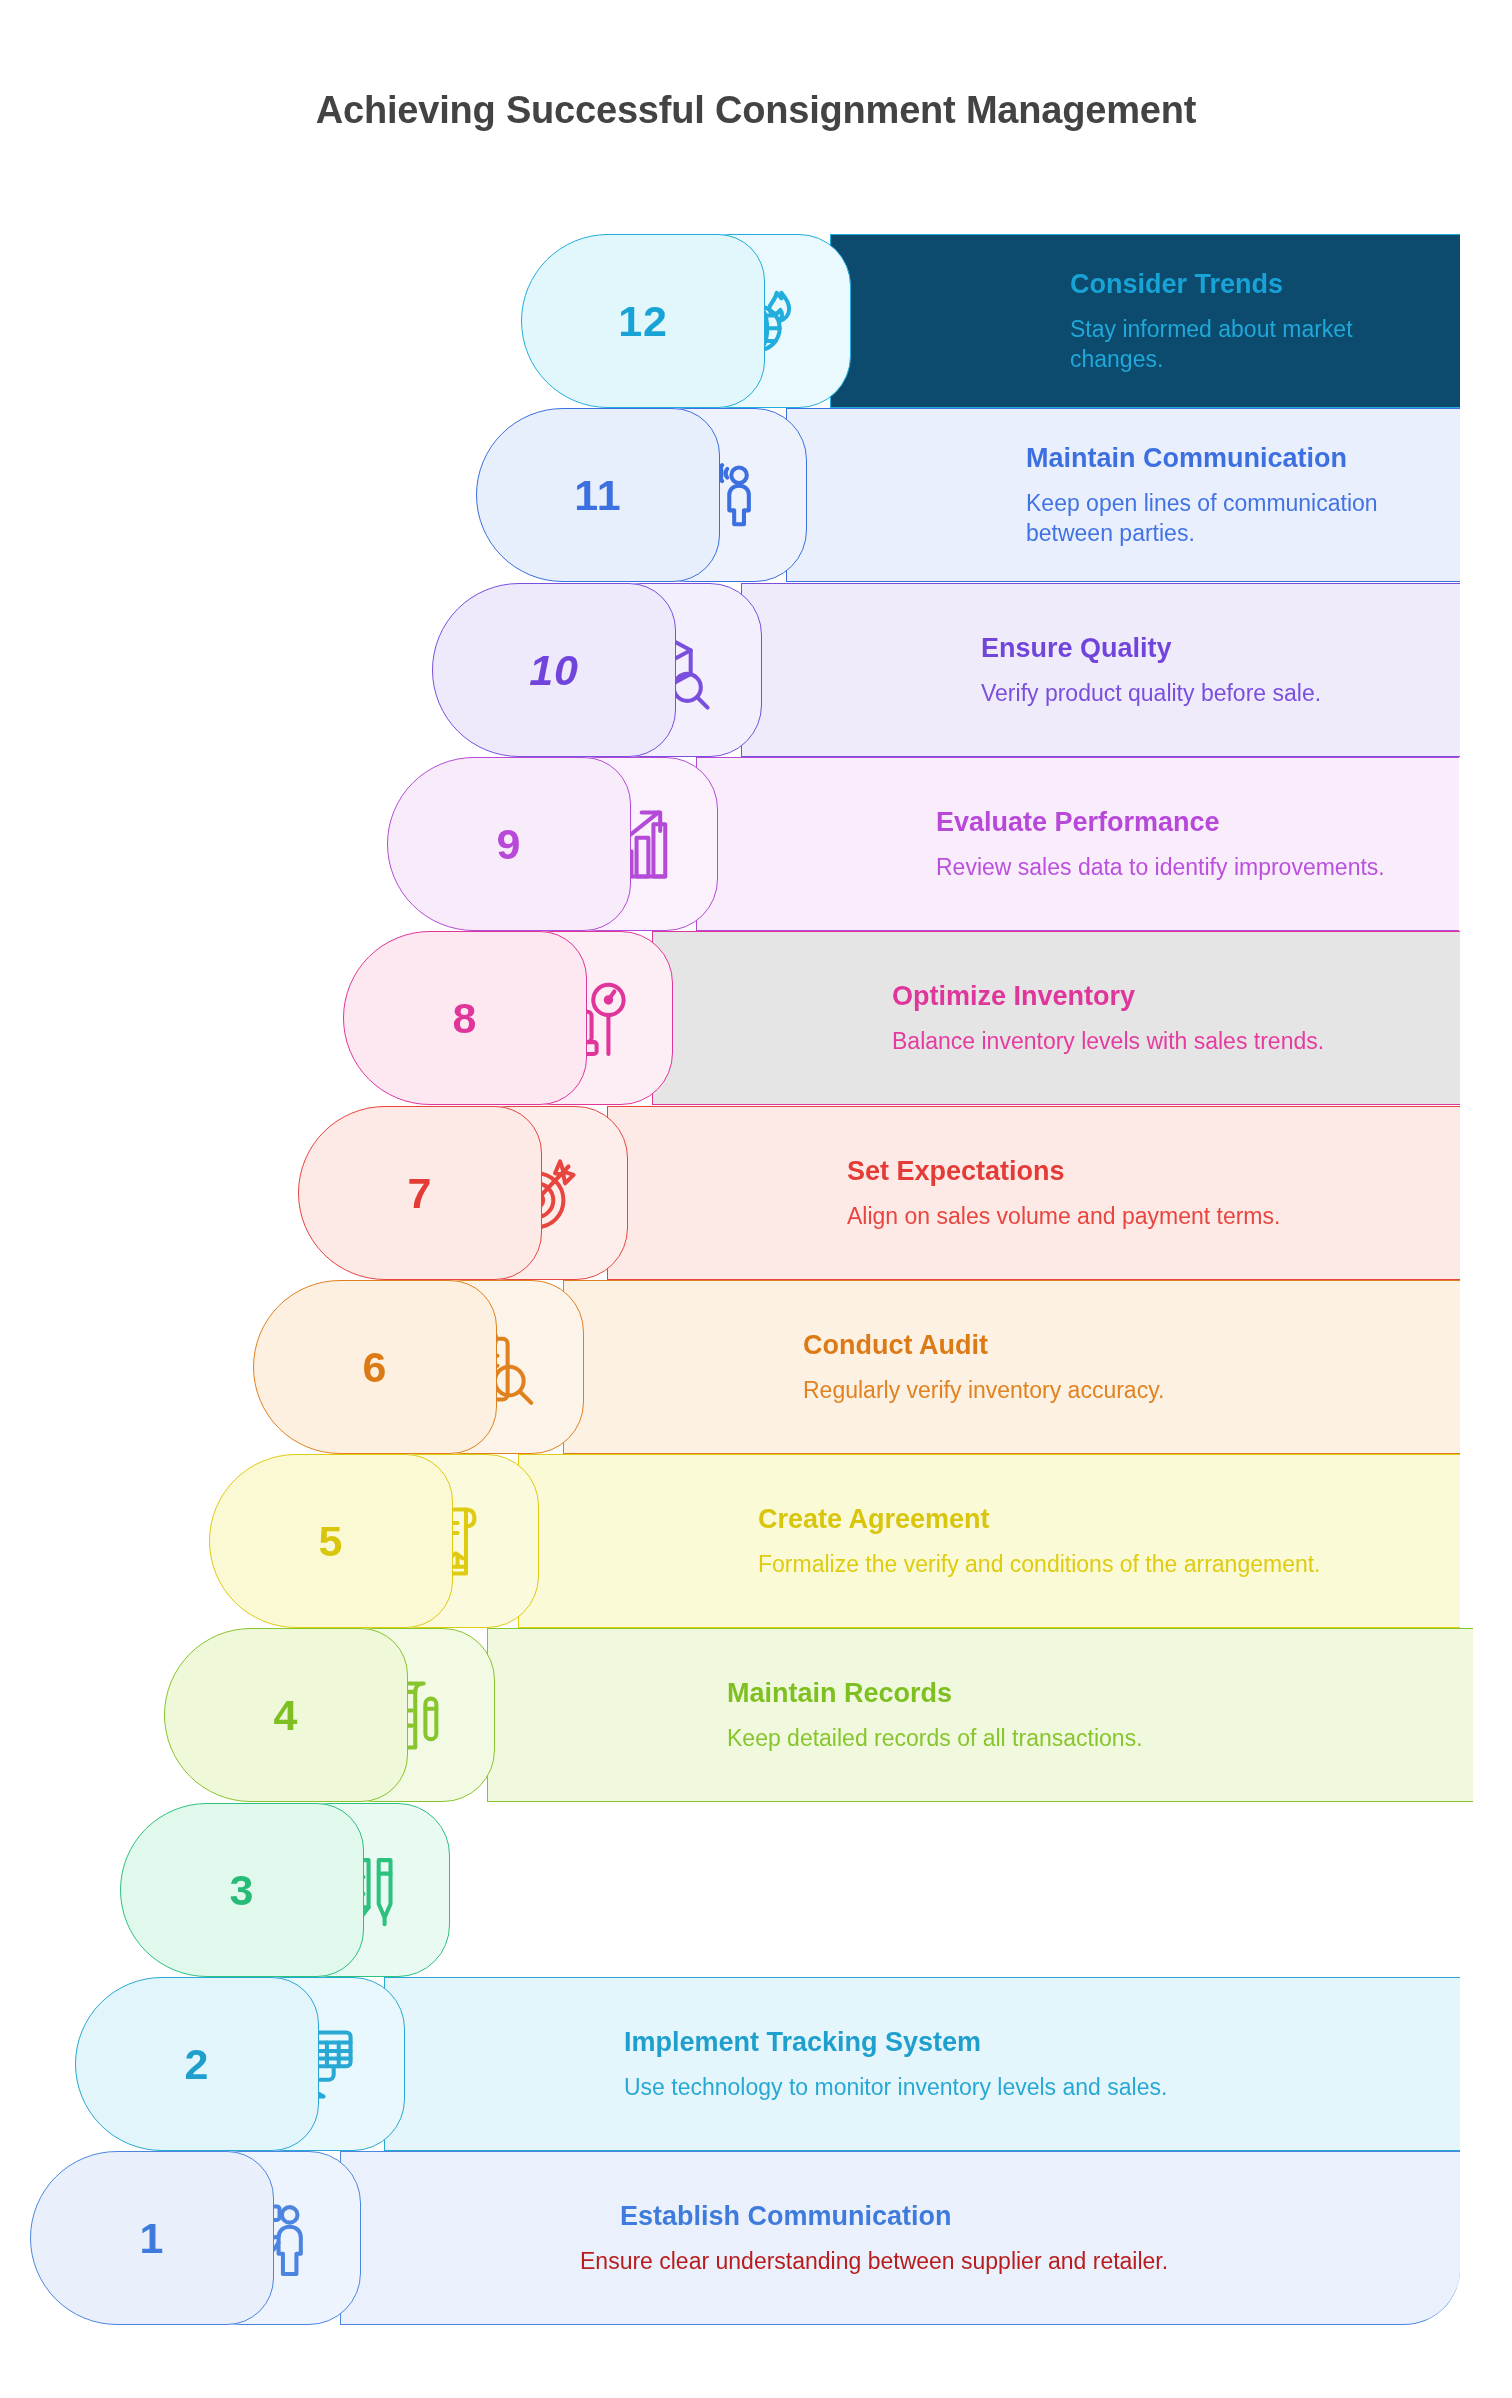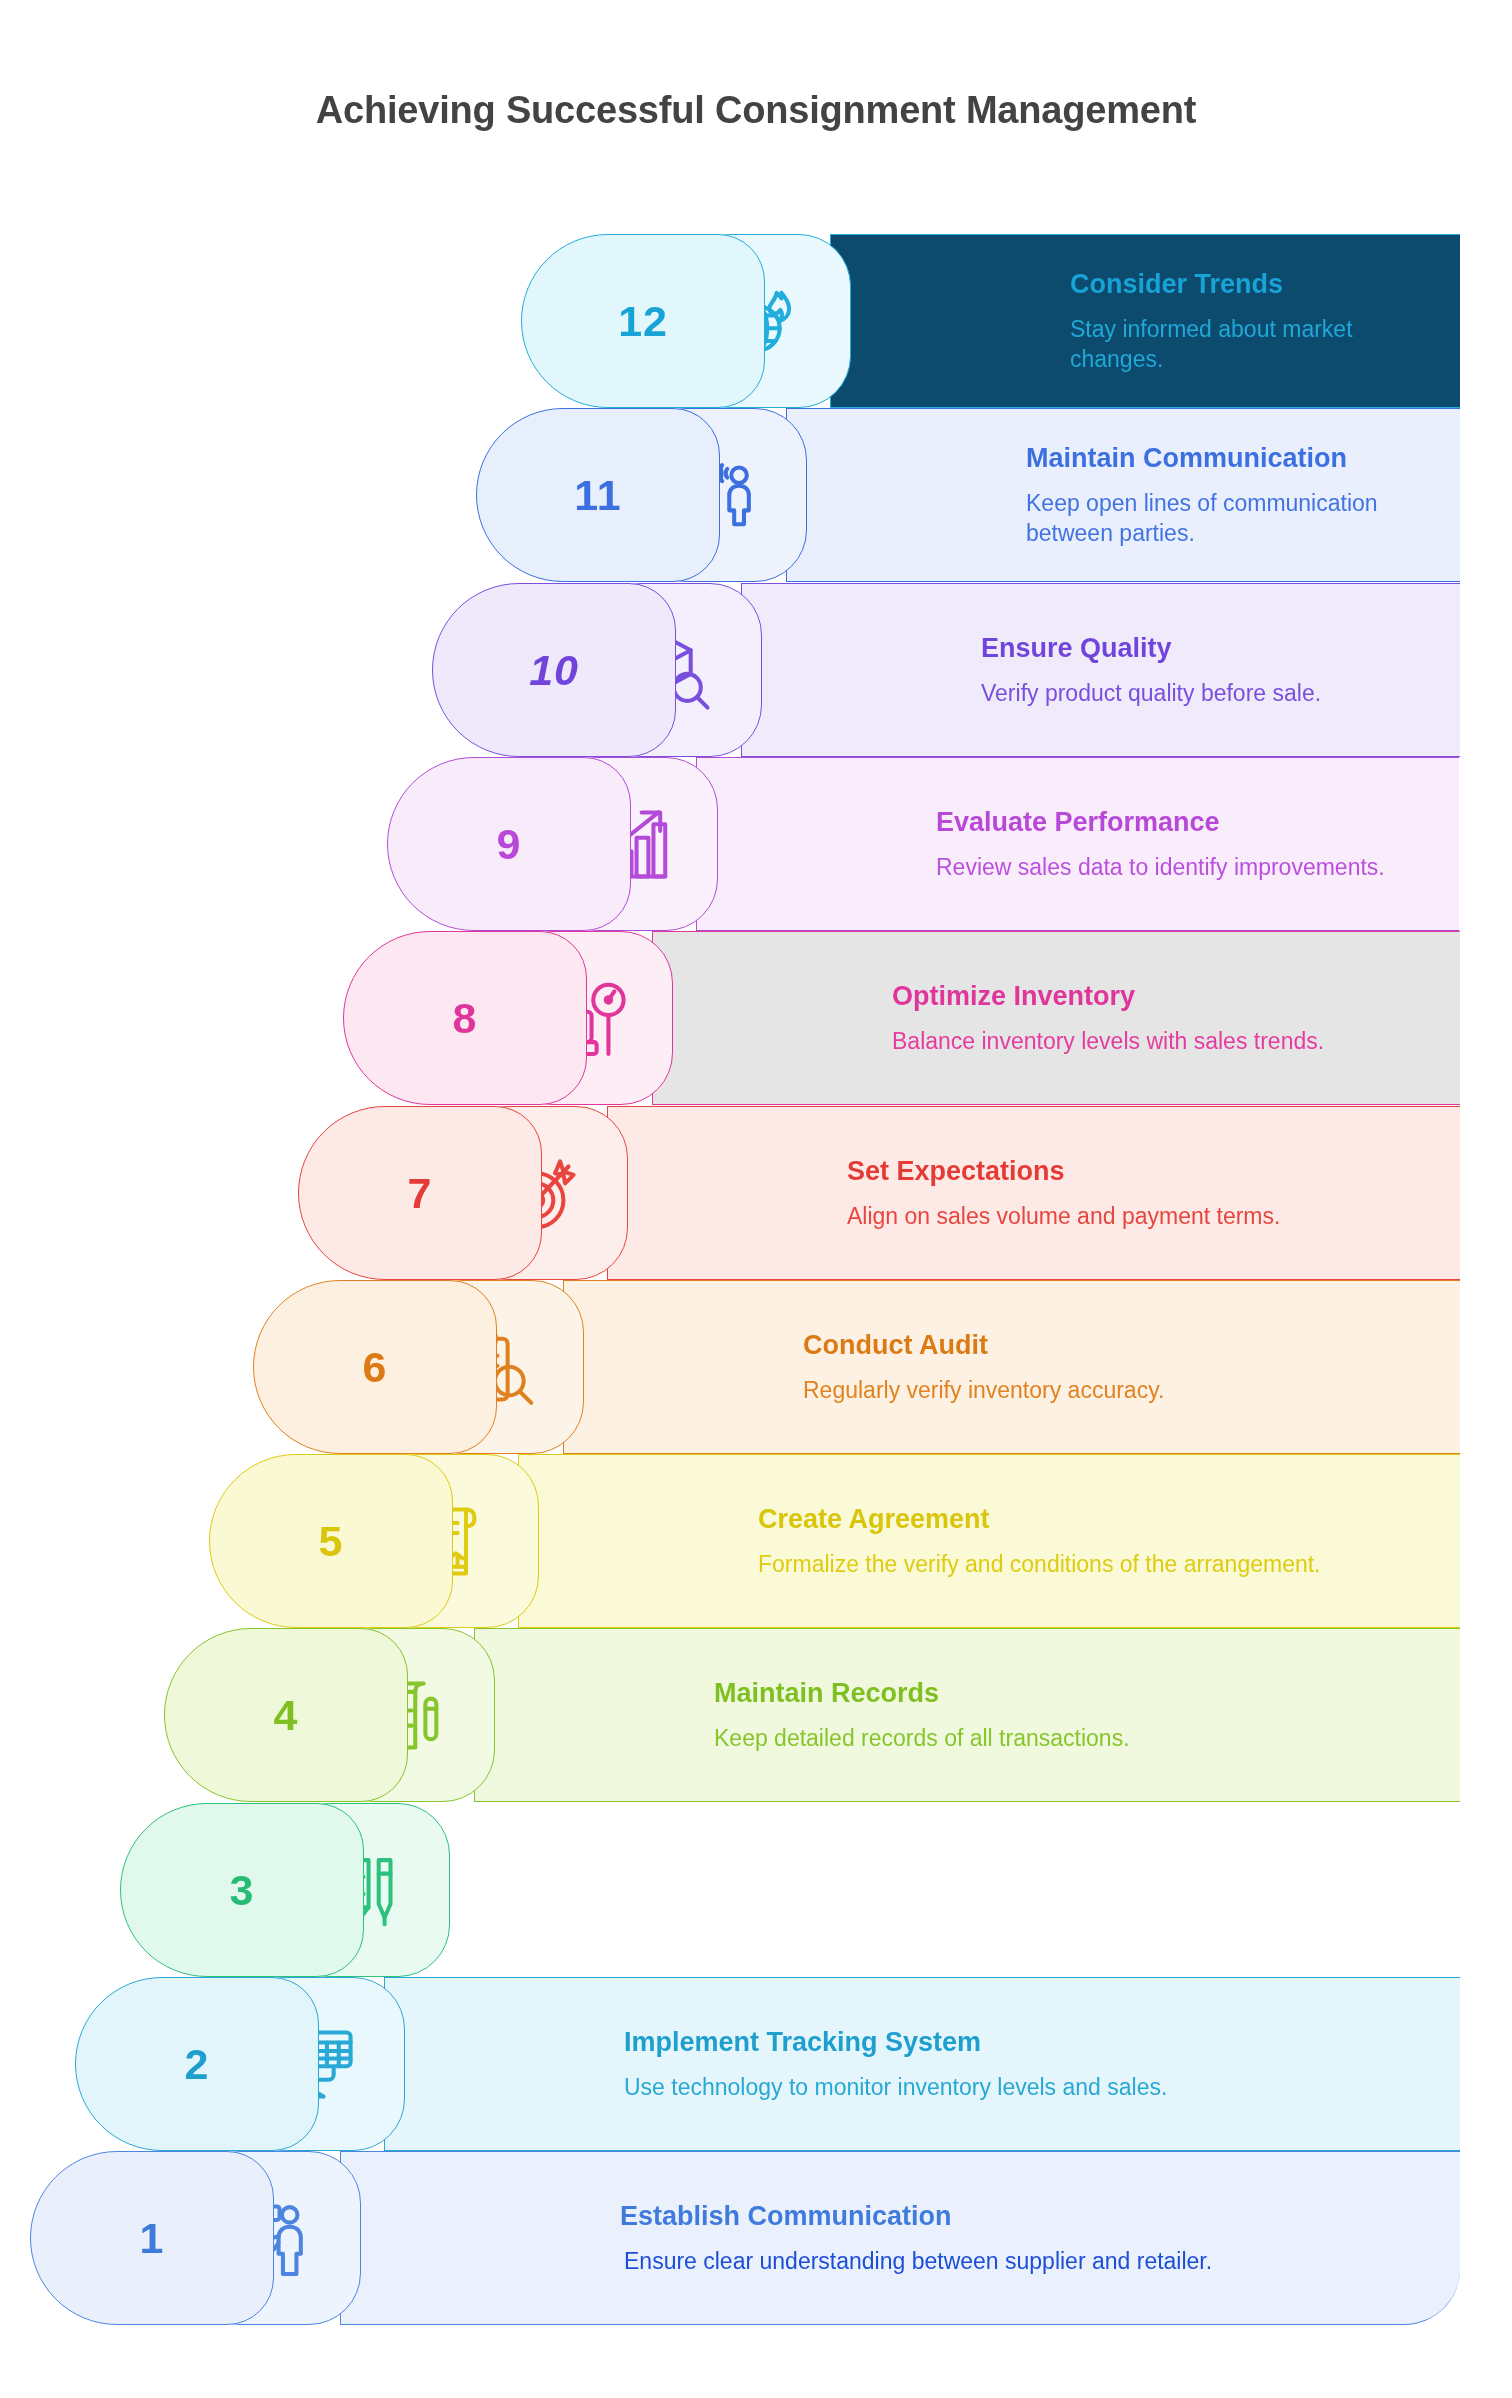--- a/index.html
+++ b/index.html
@@ -371,21 +371,21 @@
         </svg>
     </div>
 
     <div class="num-cell" style="left:209px;
                 background:#FAF9D3; border-color:#DECB12;
                 border-radius:87px 47px 47px 87px;">
       <span class="num-text" style="color:#D8C50C;">5</span>
     </div>
   </div>
     <div class="step-row" style="top: 1628px; left: 0px; width: 1512px; z-index: 90;">
-    <div class="panel" style="left:474px; width:986px;
+    <div class="panel" style="left:487px; width:986px;
                 background:#F0F9DD; border-color:#87C52C;
                 border-radius:0;">
       <div class="panel-inner">
         <div class="step-title" style="color:#7EBF21;">Maintain Records</div>
         <div class="step-desc" style="color:#87C52C;">Keep detailed records of all transactions.</div>
       </div>
     </div>
 
     <div class="icon-cell" style="left:322px;
                 background:#F2FAE3; border-color:#87C52C;
@@ -468,21 +468,21 @@
                 border-radius:87px 47px 47px 87px;">
       <span class="num-text" style="color:#1F9FCD;">2</span>
     </div>
   </div>
     <div class="step-row" style="top: 2151px; left: 0px; width: 1512px; z-index: 120;">
     <div class="panel" style="left:340px; width:1120px;
                 background:#EAF1FC; border-color:#4C85E0;
                 border-radius:0 0 56px 0;">
       <div class="panel-inner">
         <div class="step-title" style="color:#3F7BDC;margin-left:40px;">Establish Communication</div>
-        <div class="step-desc" style="color:#1d4ed8;margin-left:44px;">Ensure clear understanding between supplier and retailer.</div>
+        <div class="step-desc" style="color:#b91c1c;">Ensure clear understanding between supplier and retailer.</div>
       </div>
     </div>
 
     <div class="icon-cell" style="left:188px;
                 background:#EEF4FD; border-color:#4C85E0;
                 color:#4C85E0;">
       <svg class="icon-svg" viewBox="0 0 48 48">
         <g stroke="currentColor" fill="none" stroke-width="2.4" stroke-linecap="round" stroke-linejoin="round">
           <circle cx="11" cy="10" r="4.6"></circle>
           <circle cx="33" cy="10" r="4.6"></circle>

